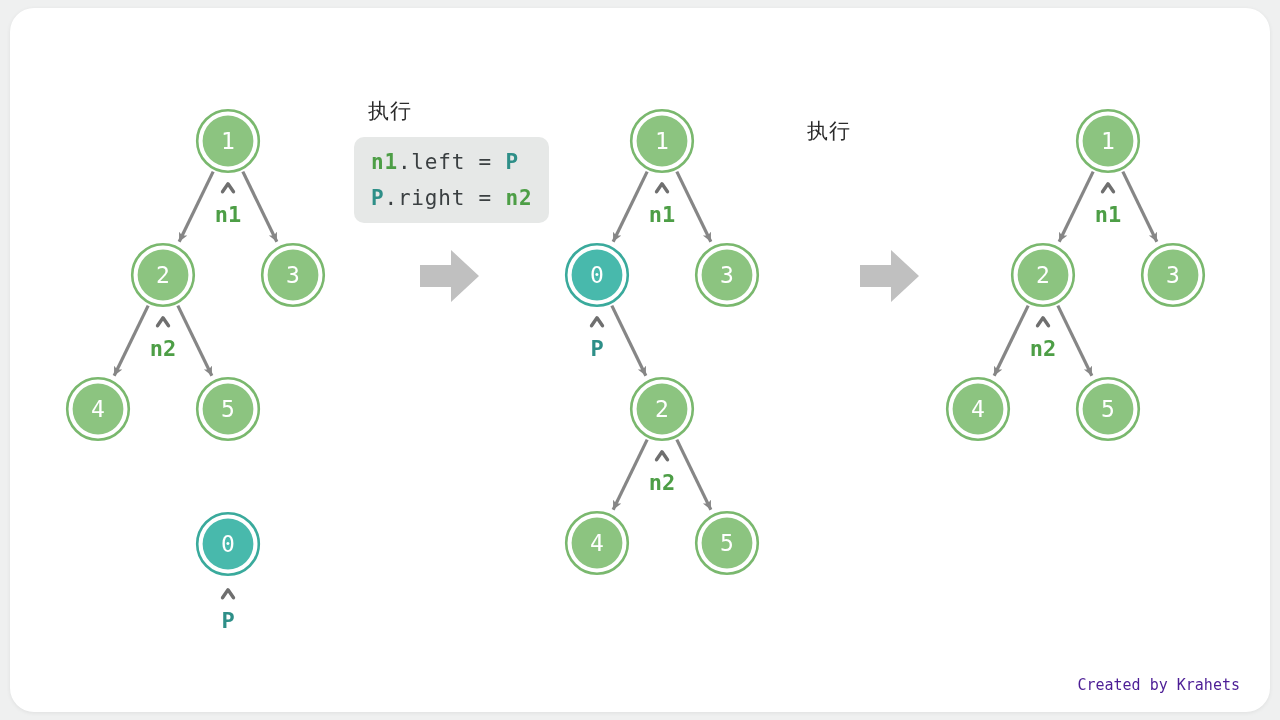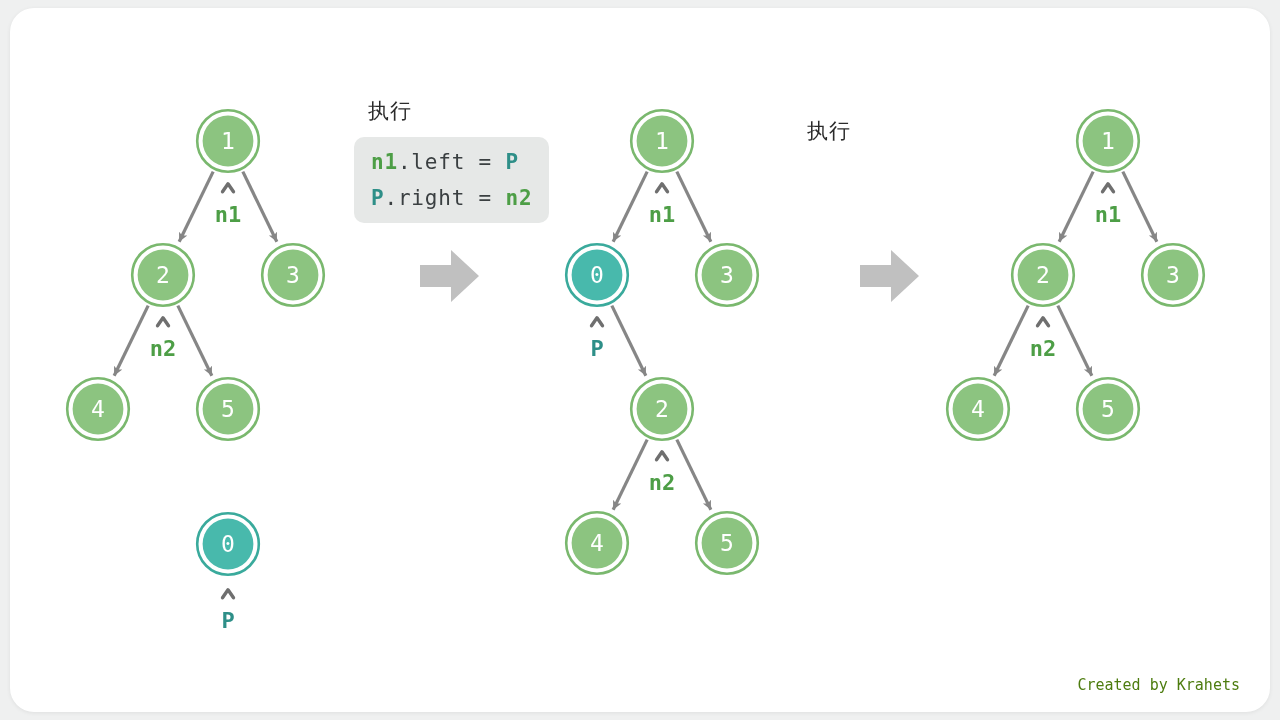--- a/index.html
+++ b/index.html
@@ -26,21 +26,21 @@
     font-family:"DejaVu Sans Mono","Liberation Mono",monospace;
     font-size:21px;line-height:36px;color:#3a3f41;
     letter-spacing:0.8px;white-space:pre;display:inline-block;
   }
   .tok-green{color:#4d9e46;font-weight:bold;}
   .tok-teal{color:#2e8f88;font-weight:bold;}
   .tok-plain{color:#3a3f41;}
   .watermark{
     position:absolute;right:40px;top:676px;z-index:3;
     font-family:"DejaVu Sans Mono","Liberation Mono",monospace;
-    font-size:15px;color:#4d7c0f;
+    font-size:15px;color:#4c1d95;
   }
 </style>
 </head>
 <body>
 
 <div class="card"></div>
 
 <svg class="diagram" viewBox="0 0 1280 720" xmlns="http://www.w3.org/2000/svg">
   <defs>
     <marker id="arrow" markerUnits="userSpaceOnUse" markerWidth="11" markerHeight="10" refX="9" refY="4.5" orient="auto">

